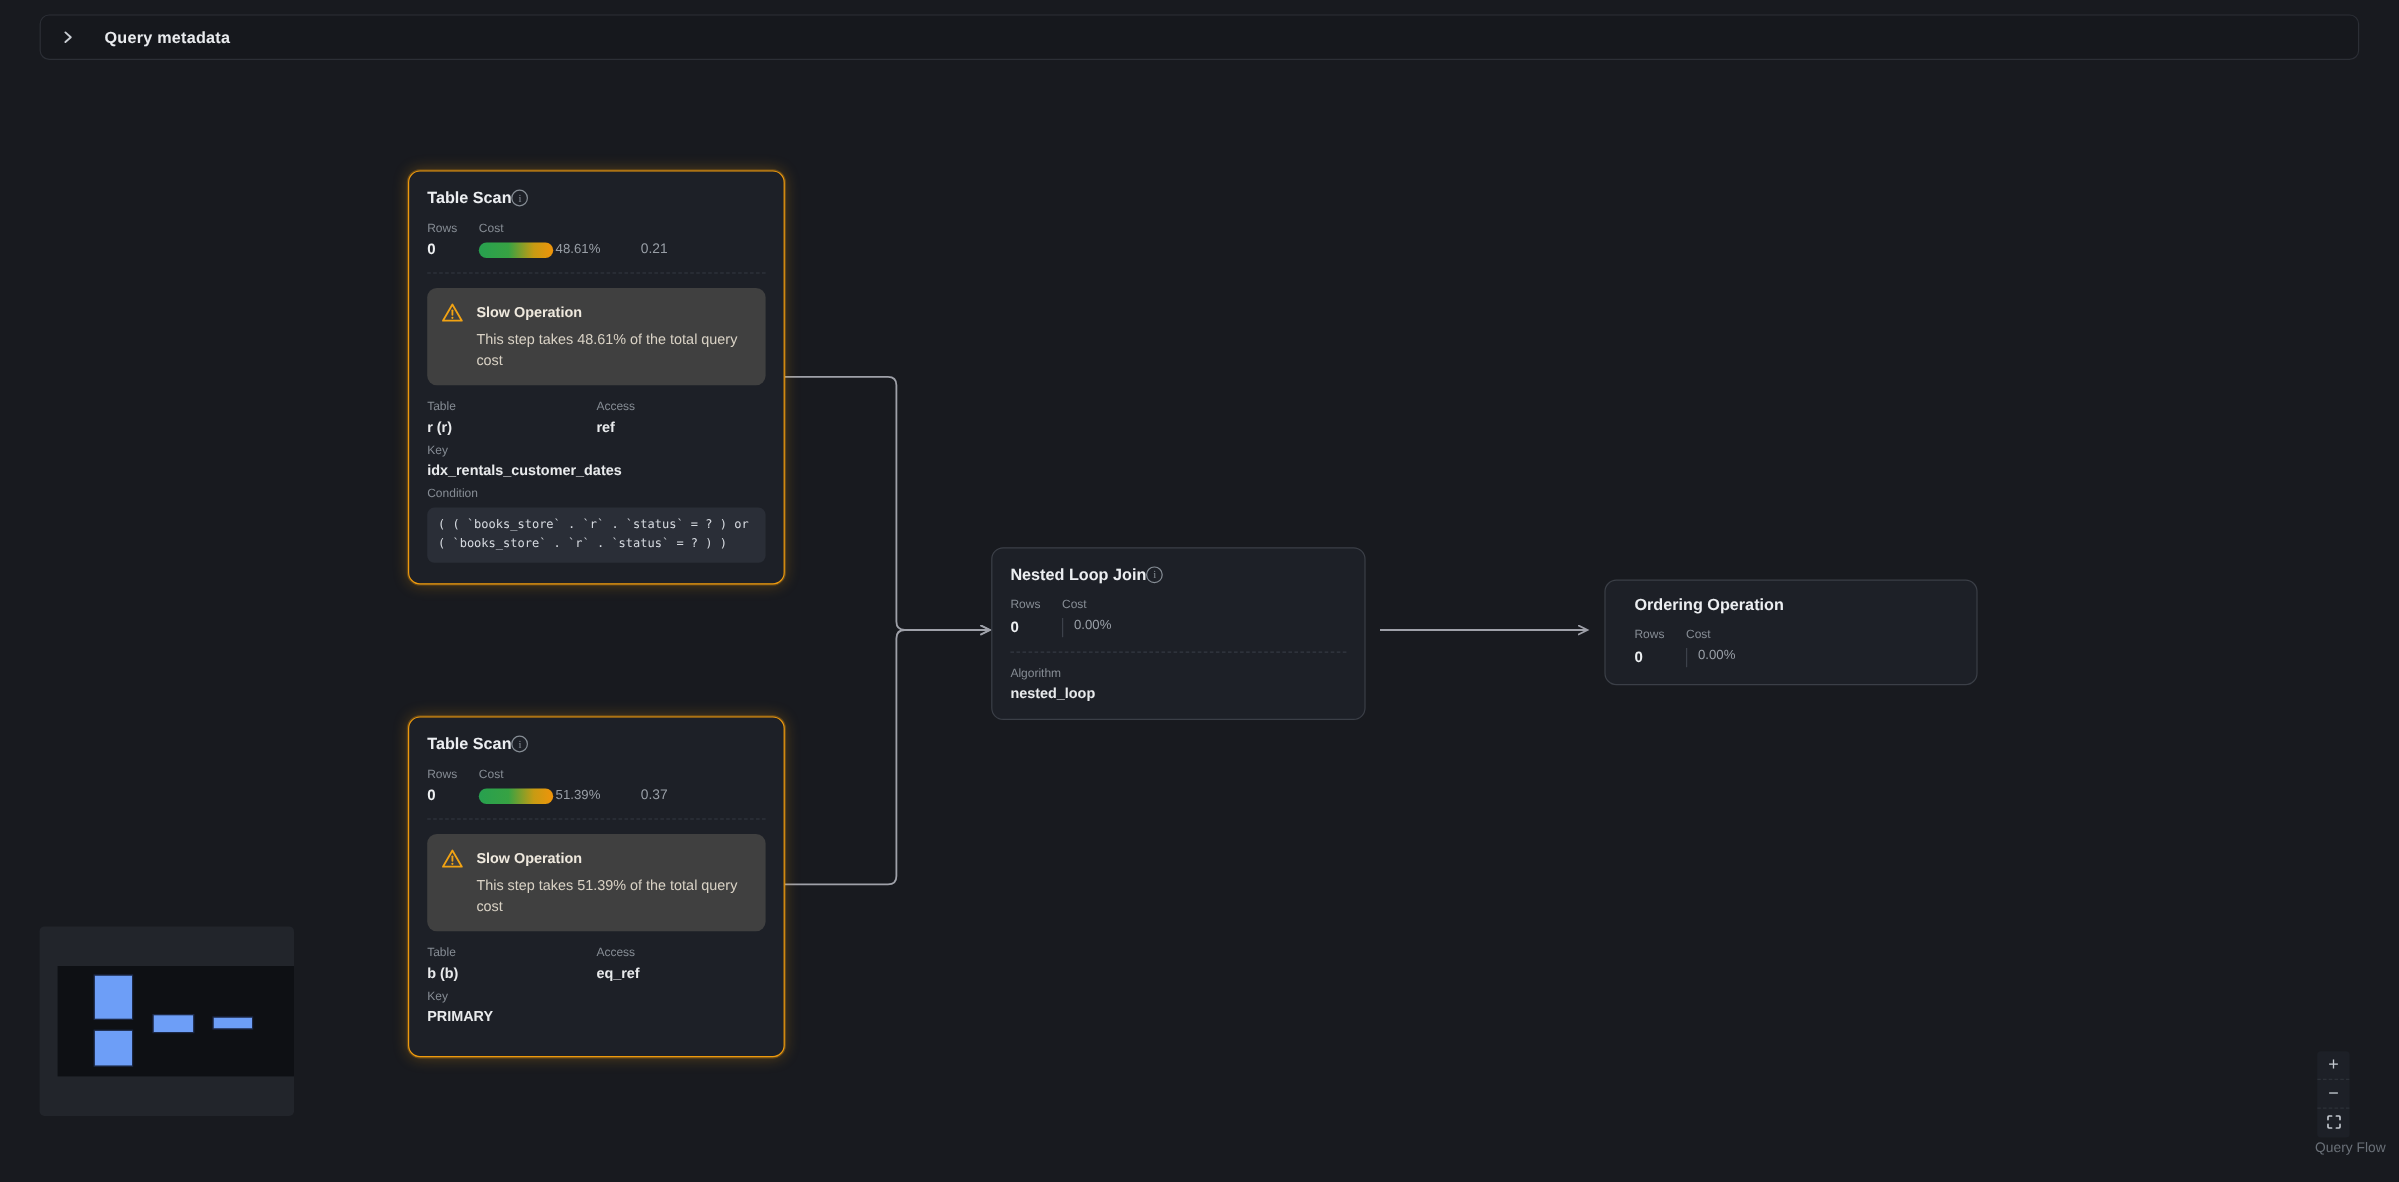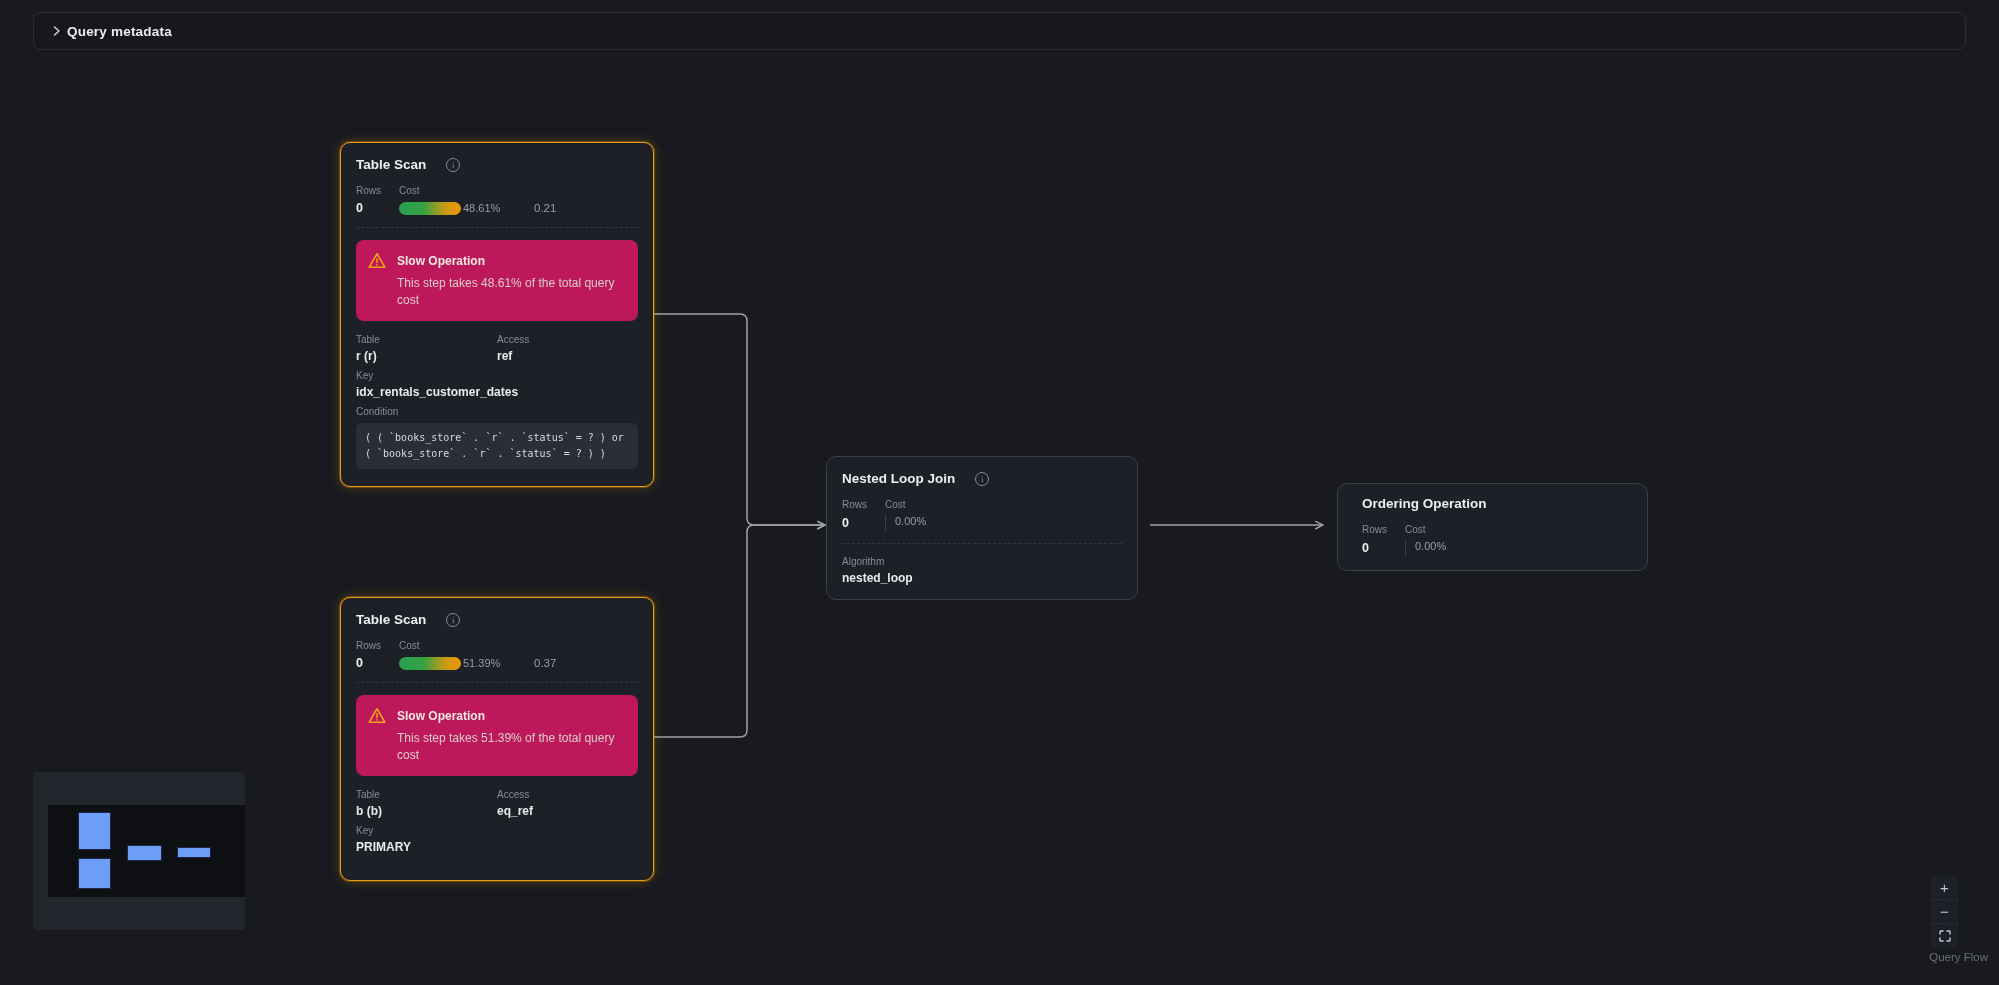--- a/index.html
+++ b/index.html
@@ -3,54 +3,54 @@
 <meta charset="utf-8">
 <style>
   * { margin:0; padding:0; box-sizing:border-box; }
   html,body { width:1999px; height:985px; background:#181a1f; overflow:hidden;
               font-family:"Liberation Sans", sans-serif; }
   .canvas { position:relative; width:1999px; height:985px; background:#181a1f; }
 
   
   .header-bar { position:absolute; left:33px; top:12px; width:1933px; height:38px;
     border:1px solid #2c2f36; border-radius:8px; display:flex; align-items:center;
-    gap:5px; padding:0 17px; background:#16181d; cursor:pointer; }
+    gap:25px; padding:0 17px; background:#16181d; cursor:pointer; }
   .chev { color:#c9cdd3; font-size:16px; line-height:1; display:flex; }
   .header-title { color:#e9ebee; font-size:13.5px; font-weight:700; letter-spacing:.2px; }
 
   
   .edges { position:absolute; left:0; top:0; width:1999px; height:985px; pointer-events:none; }
 
   
   .node { position:absolute; background:#1d2027; border:1px solid #3b3f47;
     border-radius:10px; padding:14px 15px; color:#e8eaec; }
   .node.slow { border:1px solid #ee9a0e;
     box-shadow:0 0 0 1px rgba(238,154,14,.28), 0 0 12px rgba(238,154,14,.30); }
 
-  .node-title-row { display:flex; align-items:center; gap:20px; }
+  .node-title-row { display:flex; align-items:center; gap:0; }
   .node-title { font-size:13.5px; font-weight:700; color:#eceef1; }
   .info-icon { width:14px; height:14px; border:1px solid #868d95; border-radius:50%;
     color:#868d95; font-size:9px; line-height:12px; text-align:center;
     font-family:"Liberation Serif", serif; cursor:pointer; }
 
   .stats { margin-top:13px; display:grid; grid-template-columns:43px 64px 71px auto;
     row-gap:5px; align-items:center; }
   .stats.narrow { grid-template-columns:43px auto; }
   .stat-label { font-size:10px; color:#868c94; }
   .rows-value { font-size:12.5px; font-weight:600; color:#eef0f2; }
   .bar { width:62px; height:13px; border-radius:7px;
     background:linear-gradient(90deg,#27a04f 0%,#37a243 40%,#c79b13 74%,#f0940a 100%); }
   .pct { font-size:11px; color:#989ea6; }
   .costv { font-size:11.5px; color:#989ea6; }
   .cost-empty { display:flex; gap:9px; }
   .vdiv { width:1px; height:16px; background:#3c414a; }
 
   .dashed-div { border-top:1px dashed #343943; margin:12px 0; }
 
-  .warning { background:#be185d; border-radius:8px; padding:11px 12px;
+  .warning { background:#404040; border-radius:8px; padding:11px 12px;
     display:flex; gap:11px; }
   .warn-icon { flex:0 0 auto; margin-top:1px; }
   .warn-title { font-size:12px; font-weight:700; color:#efe9de; }
   .warn-text { font-size:12px; color:#d9d2c5; margin-top:6px; line-height:1.45; max-width:226px; }
 
   .fields { margin-top:13px; display:grid; grid-template-columns:1fr 1fr; row-gap:7px; }
   .field.full { grid-column:1 / -1; }
   .field-label { font-size:10px; color:#868c94; }
   .field-value { font-size:12px; font-weight:600; color:#e8eaec; margin-top:4px; }
   .code { grid-column:1 / -1; background:#2a2e37; border-radius:6px; padding:7px 9px;

